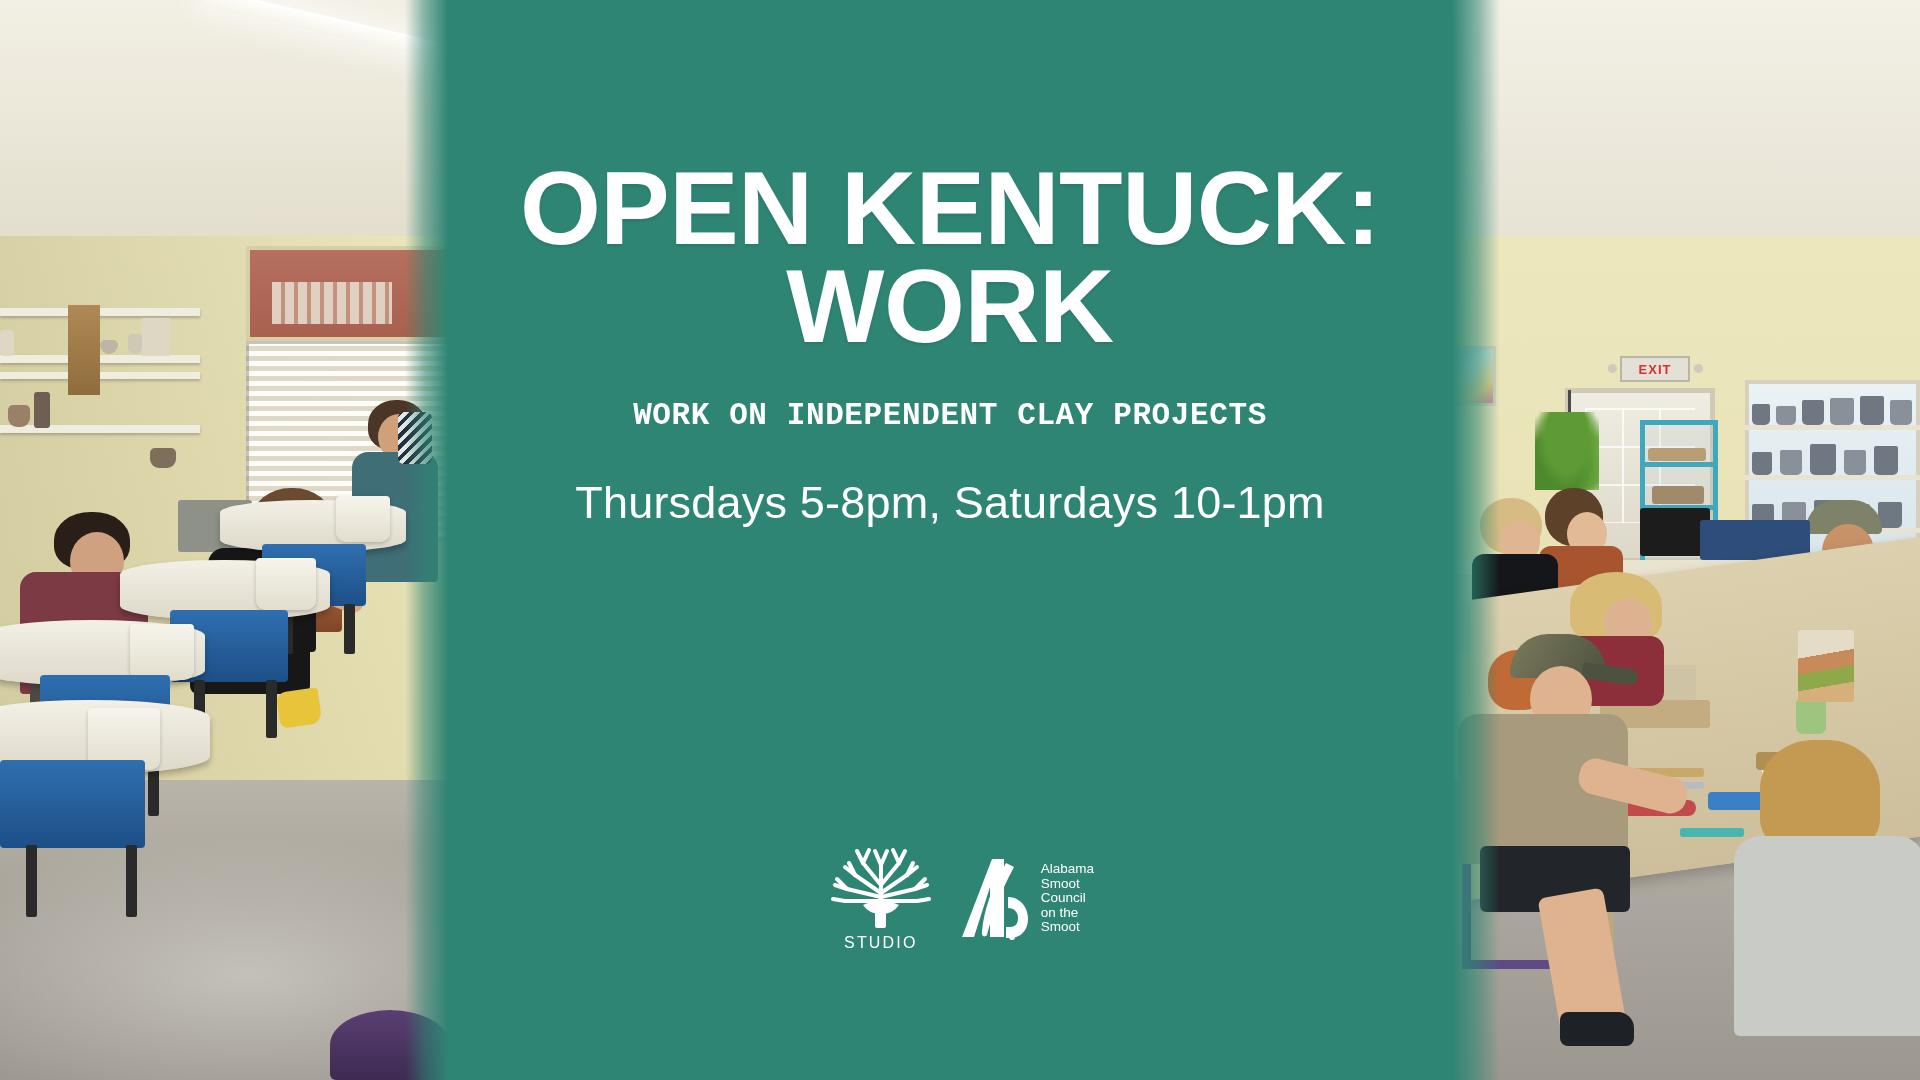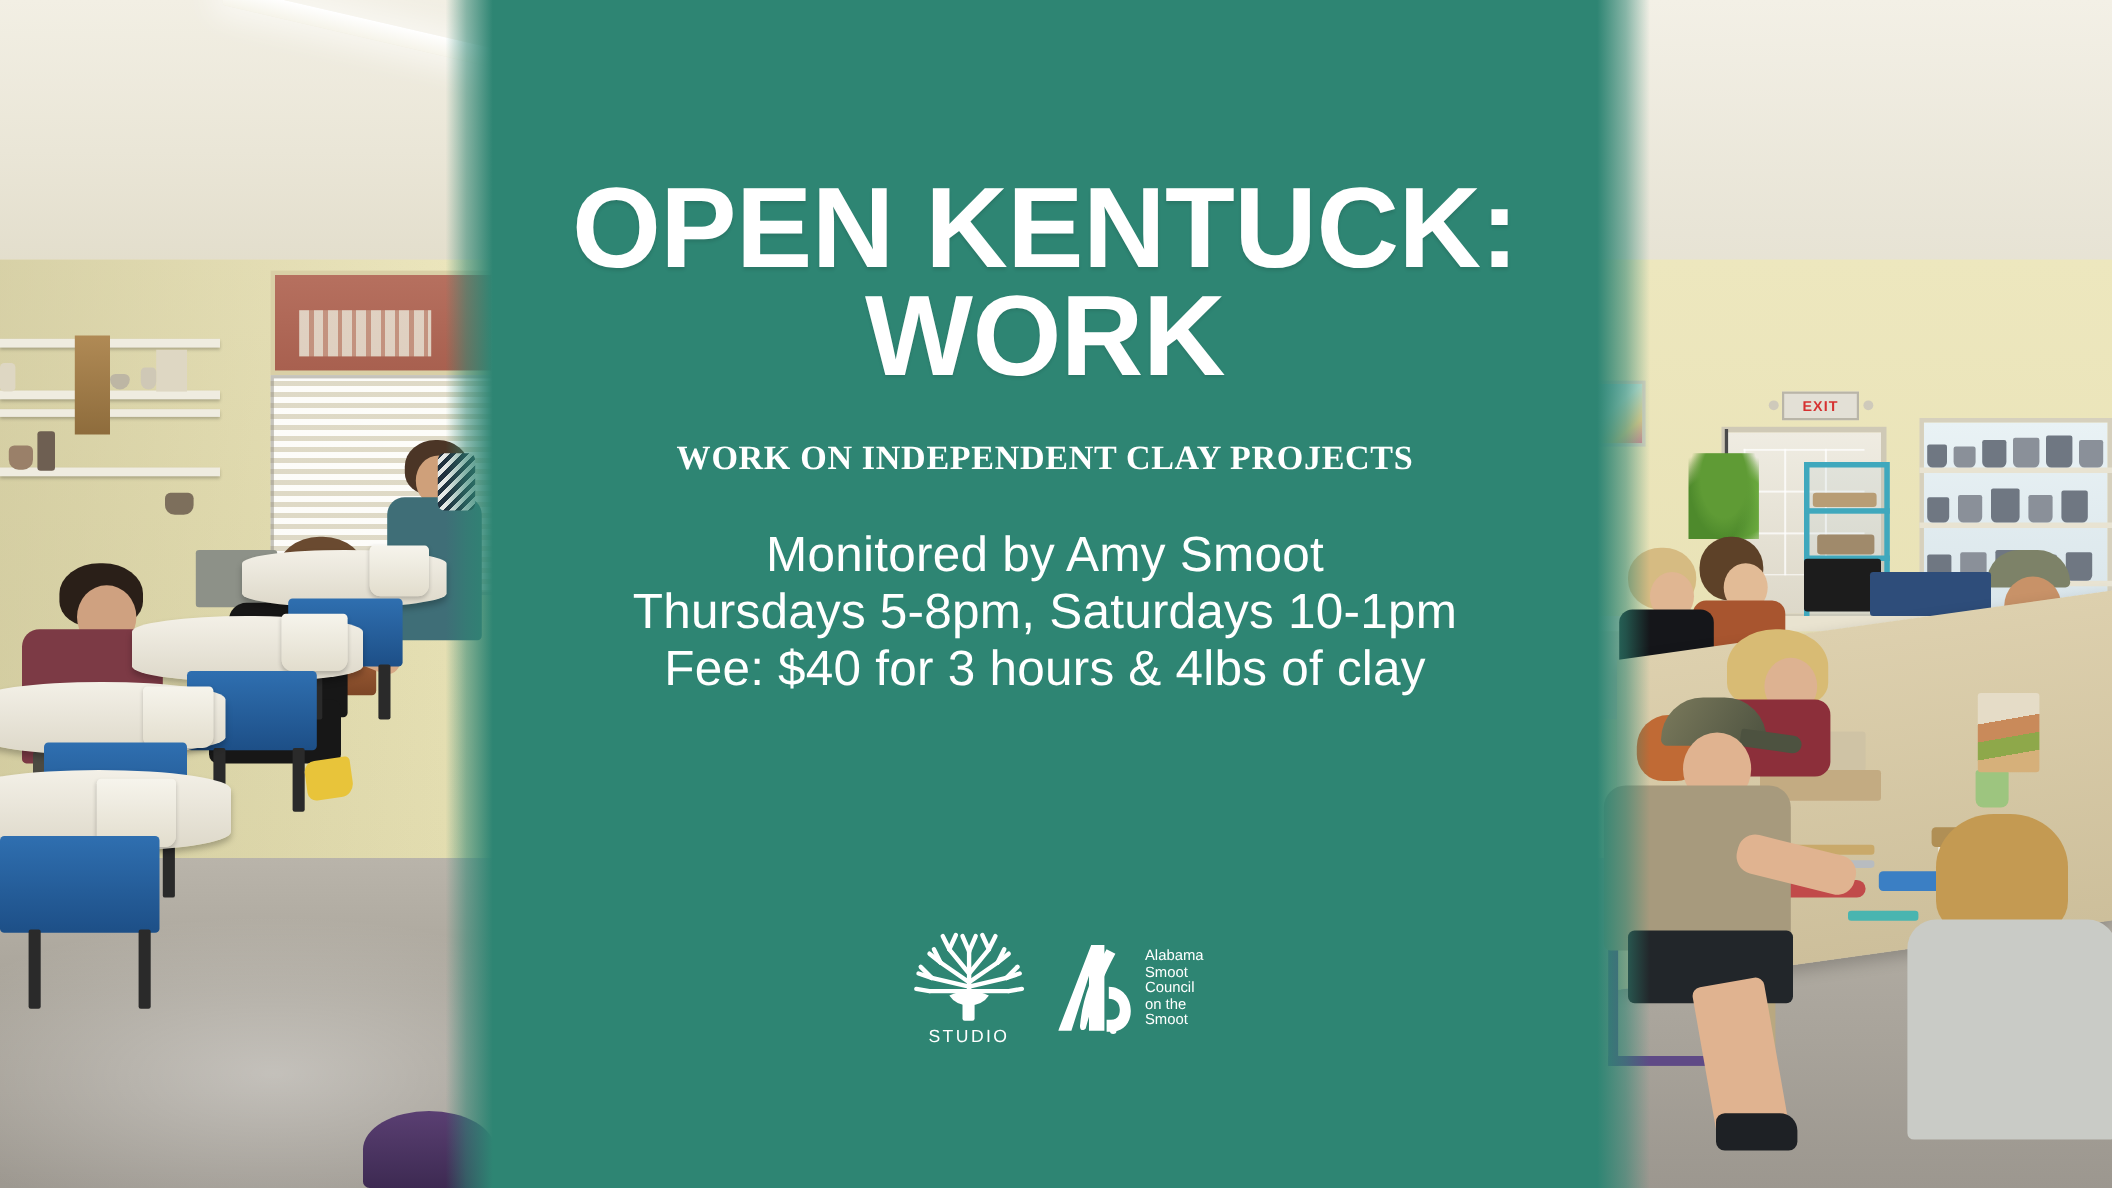--- a/index.html
+++ b/index.html
@@ -306,21 +306,21 @@
     margin:0;padding-top:160px;
     font-family:"Liberation Sans Narrow","Liberation Sans",sans-serif;
     font-weight:bold;font-size:104px;line-height:.94;
     letter-spacing:-.5px;
     text-shadow:0 2px 3px rgba(0,0,0,.10);
   }
   .title .l2{display:block;}
 
   .subtitle{
     margin:42px 0 0;
-    font-family:Liberation Serif, serif;
+    font-family:Liberation Mono, monospace;
     font-weight:bold;font-size:31px;letter-spacing:.6px;
   }
 
   .body-lines{margin-top:44px;}
   .body-lines div{
     font-family:"Liberation Sans Narrow","Liberation Sans",sans-serif;
     font-weight:normal;font-size:45px;line-height:1.16;letter-spacing:.2px;
   }
 
   
@@ -553,23 +553,21 @@
   <div class="content">
 
     <h1 class="title">
       <span>OPEN KENTUCK:</span>
       <span class="l2">WORK</span>
     </h1>
 
     <div class="subtitle">WORK ON INDEPENDENT CLAY PROJECTS</div>
 
     <div class="body-lines">
-      <div>Monitored by Amy Smoot</div>
       <div>Thursdays 5-8pm, Saturdays 10-1pm</div>
-      <div>Fee: $40 for 3 hours &amp; 4lbs of clay</div>
     </div>
   </div>
 
   <div class="logos">
 
     <div class="kentuck">
       <svg width="104" height="86" viewBox="0 0 104 86">
         <g fill="#ffffff">
           <rect x="46" y="56" width="11" height="27" rx="2"></rect>
           <path d="M34 60 q18 -8 36 0 q-6 9 -18 9 q-12 0 -18 -9 z"></path>

